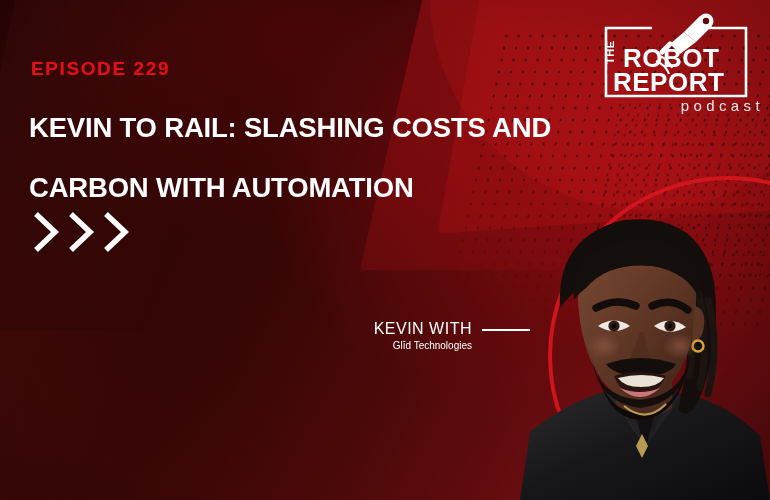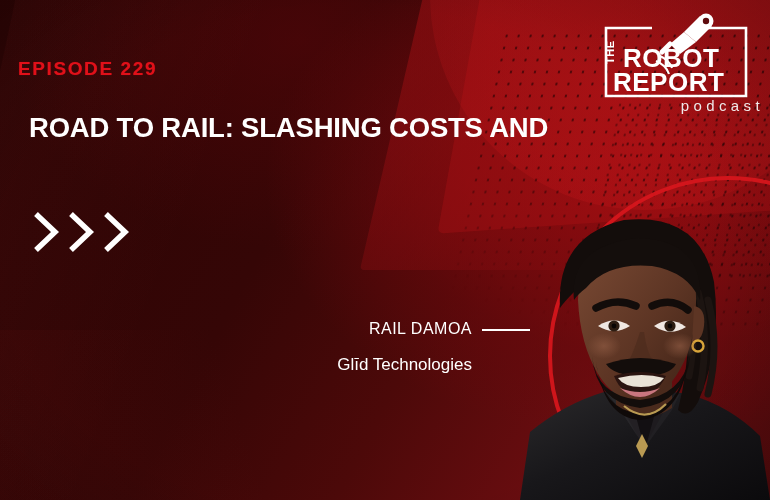--- a/index.html
+++ b/index.html
@@ -77,21 +77,21 @@
   .red-swoosh {
     position:absolute;
     left:548px; top:176px; width:360px; height:360px;
     border:4px solid #d5161c;
     border-radius:50%;
     opacity:0.95;
   }
 
   
   .episode {
-    position:absolute; left:18px; top:58px;
+    position:absolute; left:31px; top:58px;
     color:#e01019;
     font-size:19px; font-weight:bold;
     letter-spacing:1.6px;
     text-shadow:0 0 1px rgba(224,16,25,0.5);
   }
   .title {
     position:absolute; left:29px; top:98px;
     width:540px;
     color:#ffffff;
     font-size:27.5px;
@@ -149,21 +149,21 @@
     width:48px; height:2px;
     background:#ffffff;
     margin-left:10px;
     position:relative; top:1px;
   }
   .guest-role {
     font-size:15px; margin-top:3px; padding-right:58px;
     white-space:nowrap;
   }
   .guest-company {
-    font-size:17px; margin-top:17px; padding-right:58px;
+    font-size:10px; margin-top:2px; padding-right:58px;
     white-space:nowrap;
   }
 </style>
 </head>
 <body>
 
 <div id="stage">
 
   <div class="bg-layer">
     <div class="panel-a"></div>
@@ -174,21 +174,22 @@
     <div class="sheen-left"></div>
     <div class="sheen-bottom"></div>
     <div class="vignette"></div>
   </div>
 
   <div class="red-swoosh"></div>
 
   <div class="episode">EPISODE 229</div>
 
   <div class="title">
-    <span class="line">ROAD TO RAIL: SLASHING COSTS AND</span>
+    <span class="line">KEVIN TO RAIL: SLASHING COSTS AND</span>
+    <span class="line">CARBON WITH AUTOMATION</span>
   </div>
 
   <div class="chevrons">
     <svg width="26" height="40" viewBox="0 0 26 40">
       <path d="M4 4 L21 20 L4 36" fill="none" stroke="#ffffff" stroke-width="5.5" stroke-linecap="square" stroke-linejoin="miter"></path>
     </svg>
     <svg width="26" height="40" viewBox="0 0 26 40">
       <path d="M4 4 L21 20 L4 36" fill="none" stroke="#ffffff" stroke-width="5.5" stroke-linecap="square" stroke-linejoin="miter"></path>
     </svg>
     <svg width="26" height="40" viewBox="0 0 26 40">
@@ -296,19 +297,19 @@
         <ellipse cx="168" cy="150" rx="17" ry="13" fill="url(#cheek)"></ellipse>
 
         <path d="M112 210 q22 18 42 -2" stroke="#b99a52" stroke-width="2.2" fill="none"></path>
         <path d="M130 238 l6 12 l-6 12 l-6 -12 Z" fill="#b99a52"></path>
       </g>
     </svg>
   </div>
 
   <div class="guest-block">
     <div class="guest-name-row">
-      <span class="guest-name">RAIL DAMOA</span>
+      <span class="guest-name">KEVIN WITH</span>
       <span class="name-rule"></span>
     </div>
     <div class="guest-company">Glīd Technologies</div>
   </div>
 
 </div>
 
 </body></html>

